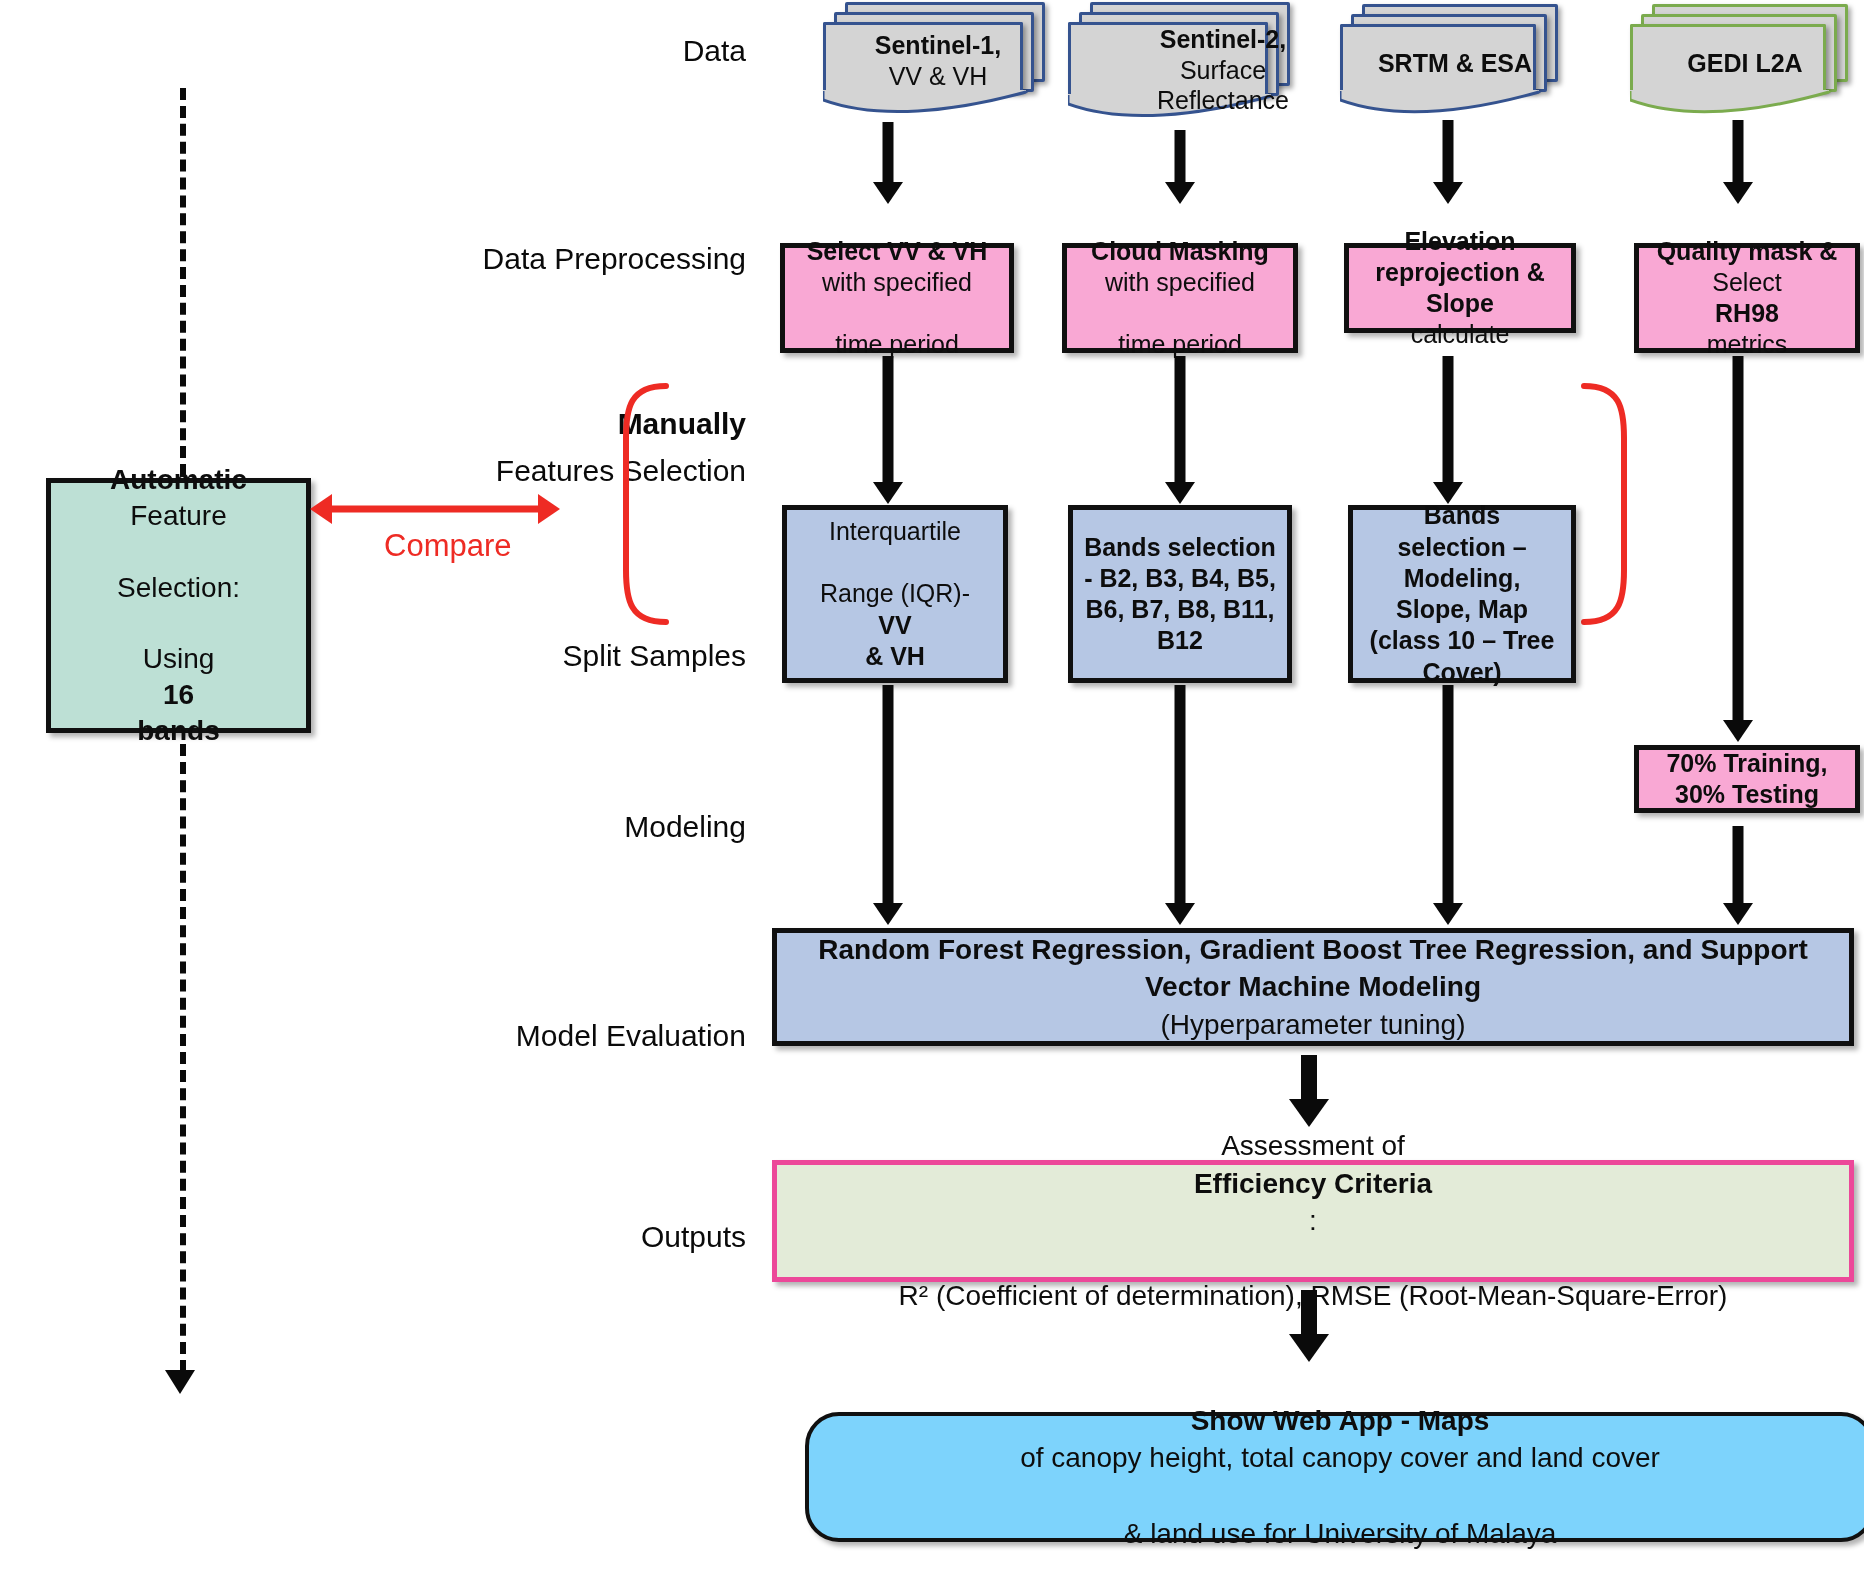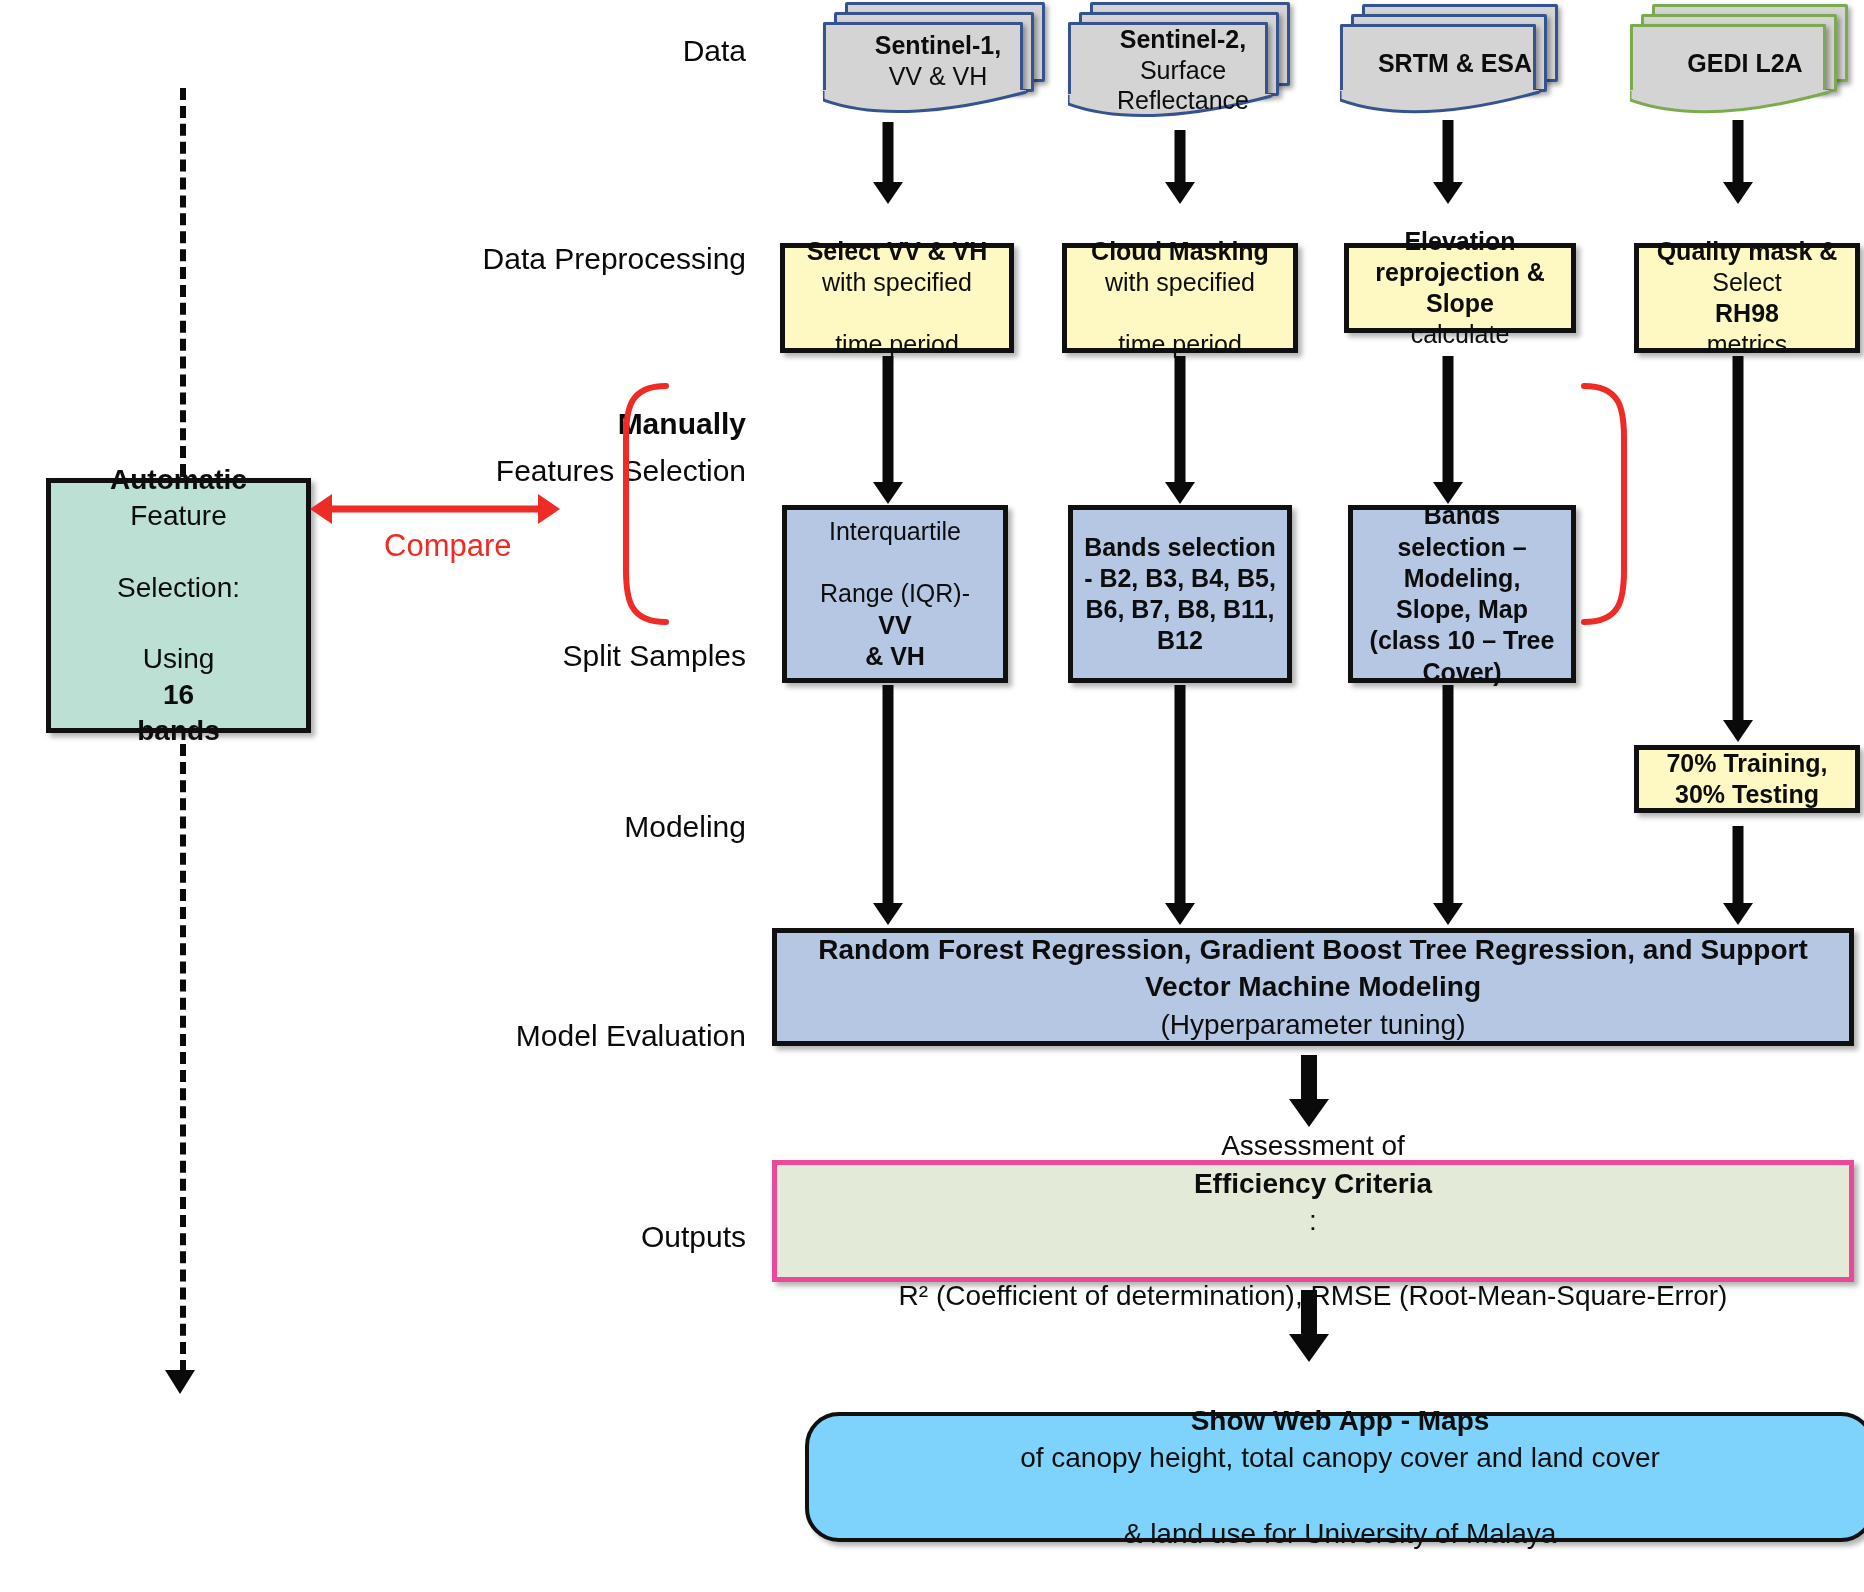--- a/index.html
+++ b/index.html
@@ -24,21 +24,21 @@
   .docstack .lbl{position:absolute;left:0;width:100%;text-align:center;font-size:25px;line-height:1.22;
                  color:#0d0d0d;z-index:6;}
   .docstack .lbl b{font-weight:bold;}
 
   
   .box{position:absolute;box-sizing:border-box;display:flex;align-items:center;justify-content:center;
        text-align:center;font-size:25px;line-height:1.25;color:#0d0d0d;padding:6px 8px;
        box-shadow:4px 4px 5px rgba(0,0,0,.30);}
   .box span{display:block;width:100%;}
   .box b{font-weight:bold;}
-  .box.grey{background:#fef9c3;border:5px solid #101010;}
+  .box.grey{background:#f9a8d4;border:5px solid #101010;}
   .box.blue{background:#b6c7e4;border:5px solid #101010;}
   .box.lgreen{background:#e3ebd8;border:5px solid #ec4899;}
   .box.mgreen{background:#7dd3fc;border:4px solid #101010;border-radius:34px;margin-left:27px;}
   .box.teal{background:#bde0d5;border:5px solid #101010;}
   .box.wide{font-size:28px;line-height:1.34;}
 
   
   .arrow{position:absolute;}
   .arrow .shaft{position:absolute;background:#0a0a0a;left:50%;transform:translateX(-50%);top:0;}
   .arrow .head{position:absolute;left:50%;transform:translateX(-50%);bottom:0;width:0;height:0;
@@ -129,21 +129,21 @@
   <div class="docstack" style="left:1068px;top:2px;width:230px;height:112px;">
     <div class="sheet s1" style="width:200px;height:84px;"></div>
     <div class="sheet s2" style="width:200px;height:84px;"></div>
     <div class="sheet s3" style="width:200px;height:74px;"></div>
     <svg class="wave" style="top:92px;left:0;" width="206" height="28" viewBox="0 0 206 28">
       <path d="M0 2 L0 10 C 55 30, 130 22, 203 2 L 203 -6 L 0 -6 Z" fill="#d4d4d4" stroke="none"></path>
       <path d="M0 10 C 55 30, 130 22, 203 2" fill="none" stroke="#35538f" stroke-width="3"></path>
       <path d="M0 1 L 0 10" stroke="#35538f" stroke-width="3"></path>
       <path d="M203 1 L 203 3" stroke="#35538f" stroke-width="3"></path>
     </svg>
-    <div class="lbl" style="top:22px;">
+    <div class="lbl" style="top:22px;padding-left:40px;">
       <b>Sentinel-2,</b><br>
       <span>Surface</span><br>
       <span>Reflectance</span>
     </div>
   </div>
 
   <div class="docstack" style="left:1340px;top:4px;width:230px;height:108px;">
     <div class="sheet s1" style="width:196px;height:78px;"></div>
     <div class="sheet s2" style="width:196px;height:78px;"></div>
     <div class="sheet s3" style="width:196px;height:68px;"></div>

